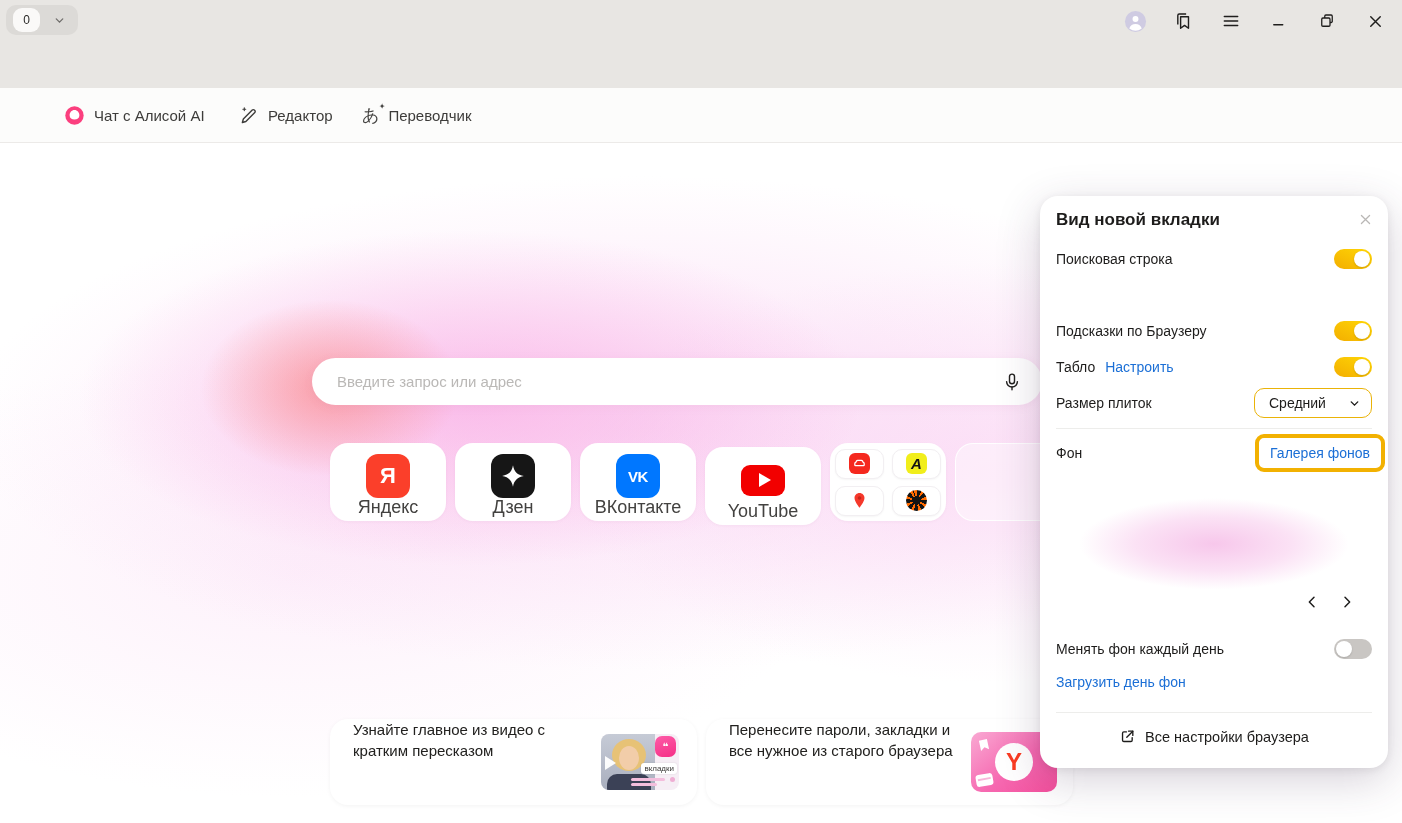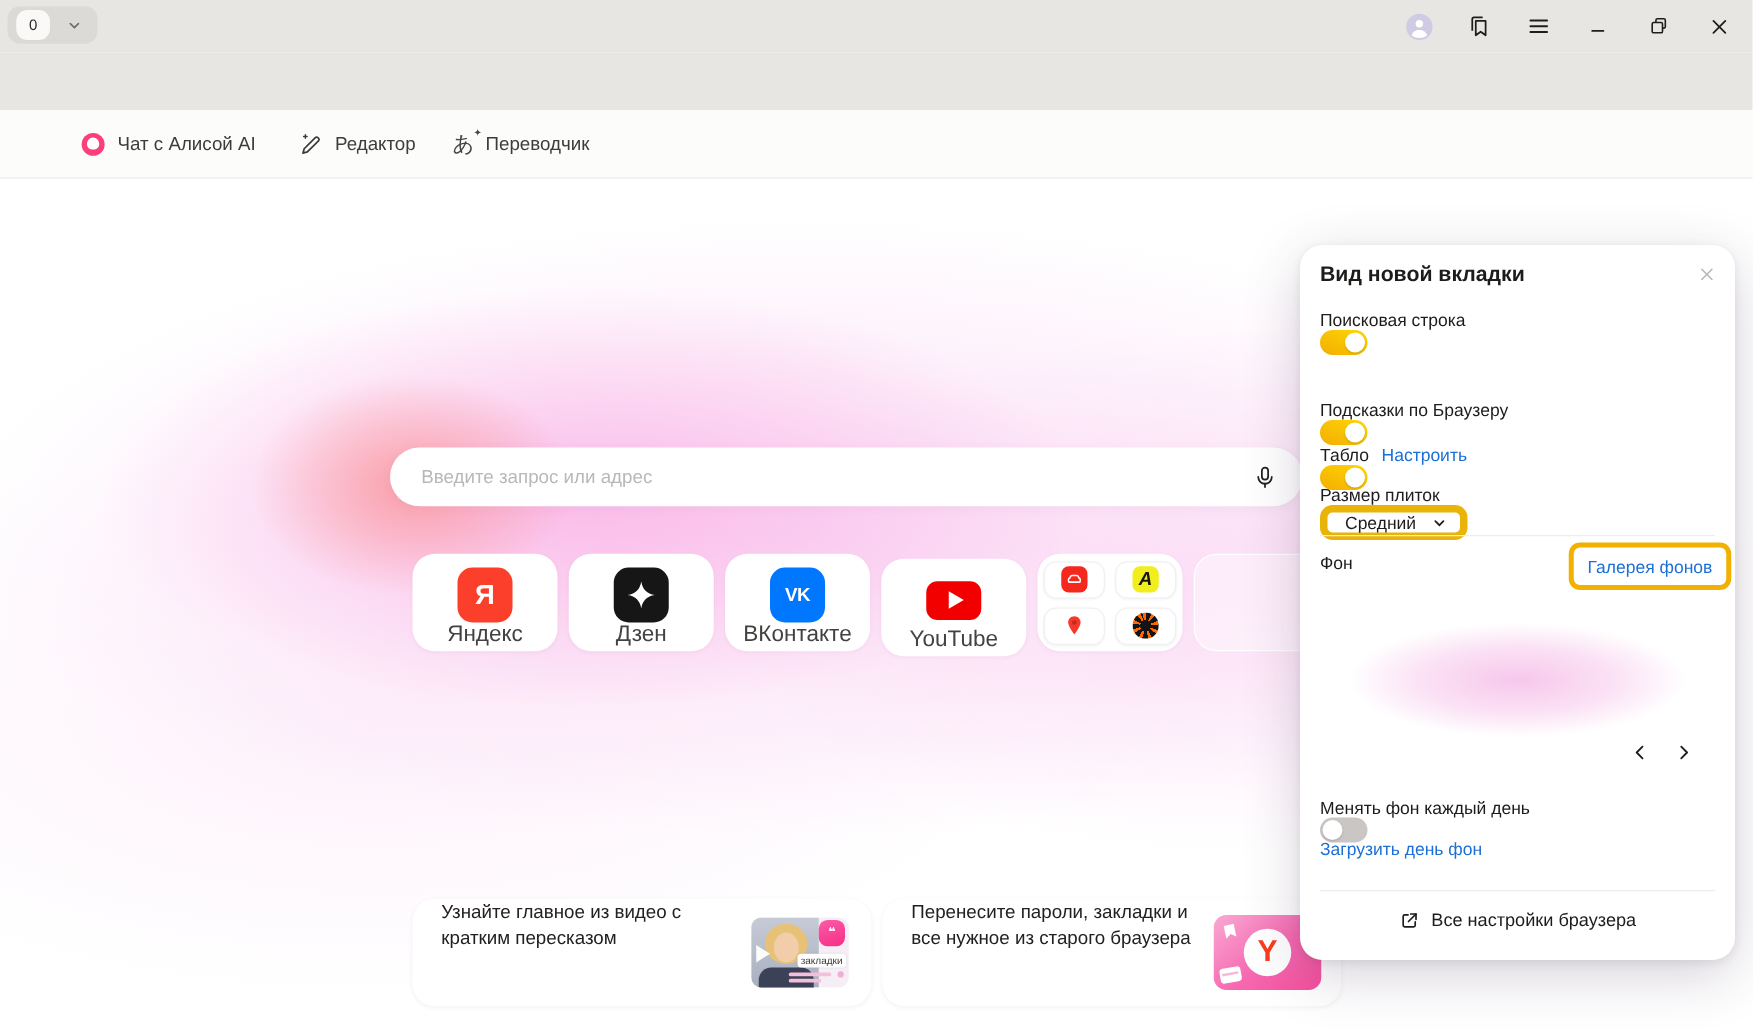--- a/index.html
+++ b/index.html
@@ -71,29 +71,29 @@
               display:flex; align-items:center; justify-content:center; font-weight:bold; font-size:24px; color:#fa3b21; }
   .p2corner { position:absolute; right:-7px; top:-7px; width:22px; height:22px; background:#fff; border-radius:7px; transform:rotate(8deg); }
   .p2card { position:absolute; left:5px; bottom:6px; width:17px; height:12px; background:#fff; border-radius:3px; transform:rotate(-10deg); }
   .p2card::after { content:""; position:absolute; left:2px; top:4px; width:13px; height:2px; background:#f8b6d9; }
 
   
   .panel { position:absolute; left:1040px; top:196px; width:348px; height:572px; background:#fff; border-radius:18px;
            box-shadow:0 12px 44px rgba(70,45,80,0.22), 0 2px 8px rgba(0,0,0,0.08); z-index:20; }
   .panel-title { position:absolute; left:16px; top:14px; font-size:17px; font-weight:bold; color:#1d1c1b; }
   .panel-close { position:absolute; right:12px; top:12px; width:22px; height:22px; display:flex; align-items:center; justify-content:center; }
-  .prow { position:absolute; left:16px; right:16px; height:22px; display:flex; justify-content:space-between;flex-direction:column; }
+  .prow { position:absolute; left:16px; right:16px; height:22px; display:flex; align-items:center; justify-content:space-between; }
   .prow-label { font-size:14px; color:#1d1c1b; display:flex; gap:10px; align-items:center; }
   .blue-link { color:#1b6fd6; font-size:14px; cursor:pointer; }
   .toggle { width:38px; height:20px; border-radius:10px; position:relative; flex:0 0 auto; }
   .toggle.on  { background:linear-gradient(205deg,#ffd606,#f3ae00); }
   .toggle.off { background:#c9c6c3; }
   .toggle .knob { position:absolute; top:2px; width:16px; height:16px; border-radius:50%; background:#fff; box-shadow:0 1px 2px rgba(0,0,0,.15); }
   .toggle.on .knob { right:2px; } .toggle.off .knob { left:2px; }
-  .select-pill { width:118px; height:30px; border:6px solid #eab308; border-radius:10px; display:flex; align-items:center;
+  .select-pill { width:118px; height:30px; border:1px solid #eab308; border-radius:10px; display:flex; align-items:center;
                  justify-content:space-between; padding:0 10px 0 14px; font-size:14px; color:#1d1c1b; background:#fff; }
   .pdivider { position:absolute; left:16px; right:16px; height:1px; background:#ededeb; }
   .gallery-hl { position:absolute; right:3px; top:238px; width:130px; height:38px; border:4px solid #f2b101; border-radius:9px;
                 display:flex; align-items:center; justify-content:center; background:#fff; }
   .bg-preview { position:absolute; left:16px; top:298px; width:316px; height:96px;
                 background:radial-gradient(52% 58% at 50% 52%, #f7c7eb 0%, #fbe2f5 48%, rgba(255,255,255,0) 82%); }
   .car-arrow { position:absolute; top:393px; width:26px; height:26px; display:flex; align-items:center; justify-content:center; }
   .panel-footer { position:absolute; left:0; right:0; top:532px; display:flex; align-items:center; justify-content:center; gap:9px;
                   font-size:14.5px; color:#1d1c1b; }
 </style>
@@ -271,21 +271,21 @@
     <div class="p1img">
       <div class="p1photo">
           <div class="p1hair"></div>
           <div class="p1face"></div>
           <div class="p1body"></div>
         </div>
       <div class="p1play"></div>
       <div class="p1badge">
           <span>❝</span>
         </div>
-      <div class="p1pill">закладки</div>
+      <div class="p1pill">вкладки</div>
       <div class="p1bar1"></div>
         <div class="p1bar2"></div>
         <div class="p1dot"></div>
     </div>
   </div>
   <div class="promo" style="left:706px;top:576px;">
     <div class="promo-text">Перенесите пароли, закладки и все нужное из старого браузера</div>
     <div class="p2img">
       <svg style="position:absolute;left:6px;top:5px;transform:rotate(-12deg);" width="14" height="16" viewBox="0 0 24 24">
           <path d="M5 3h14v18l-7-5-7 5z" fill="#fff"></path>

